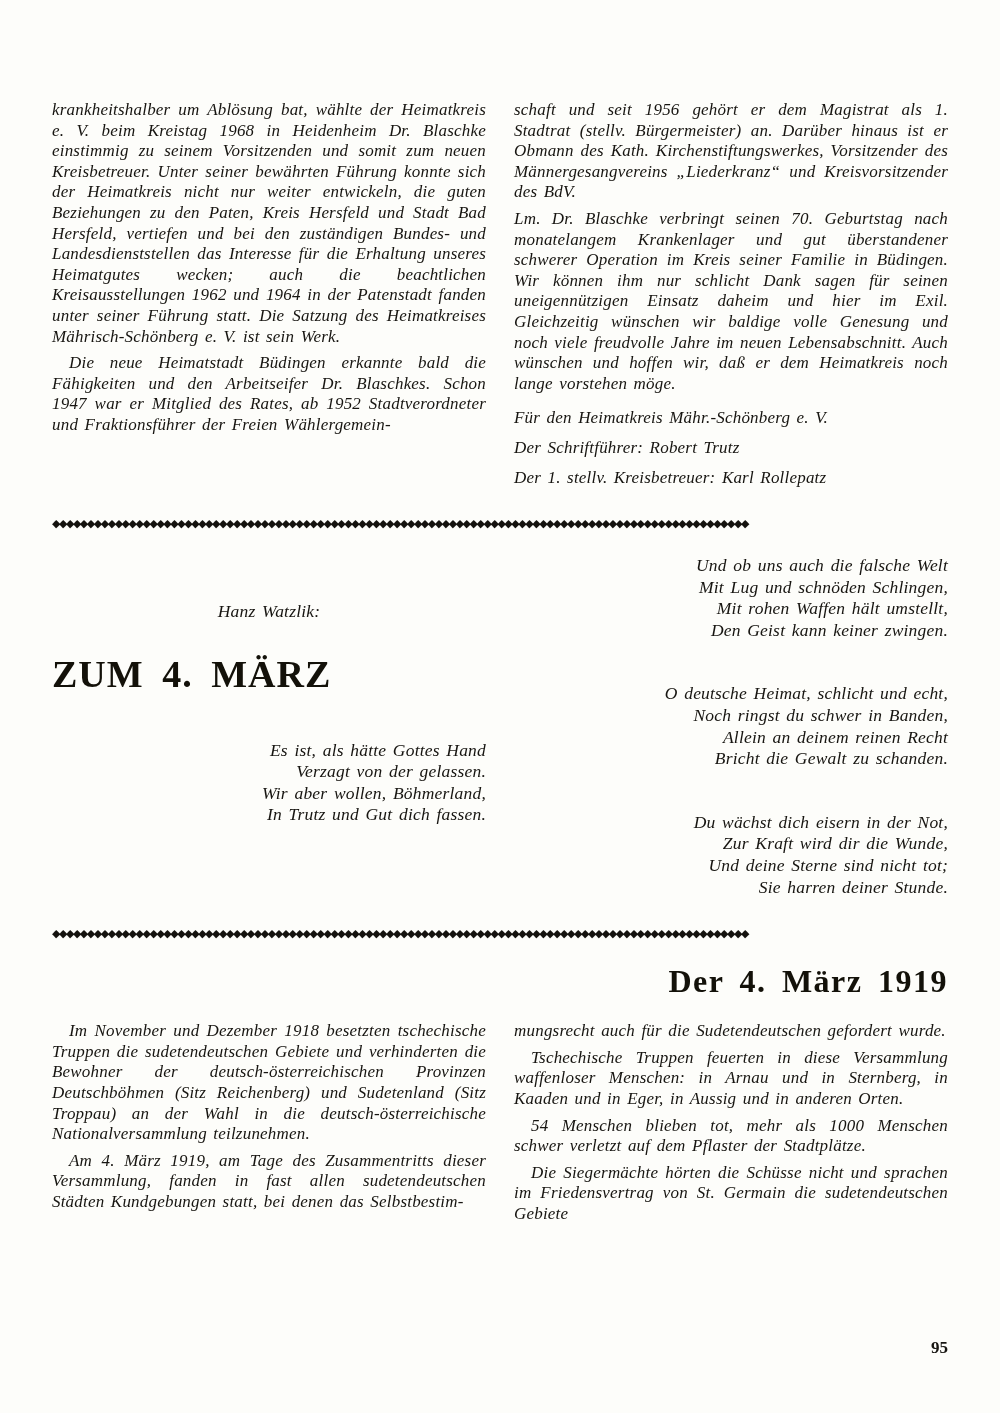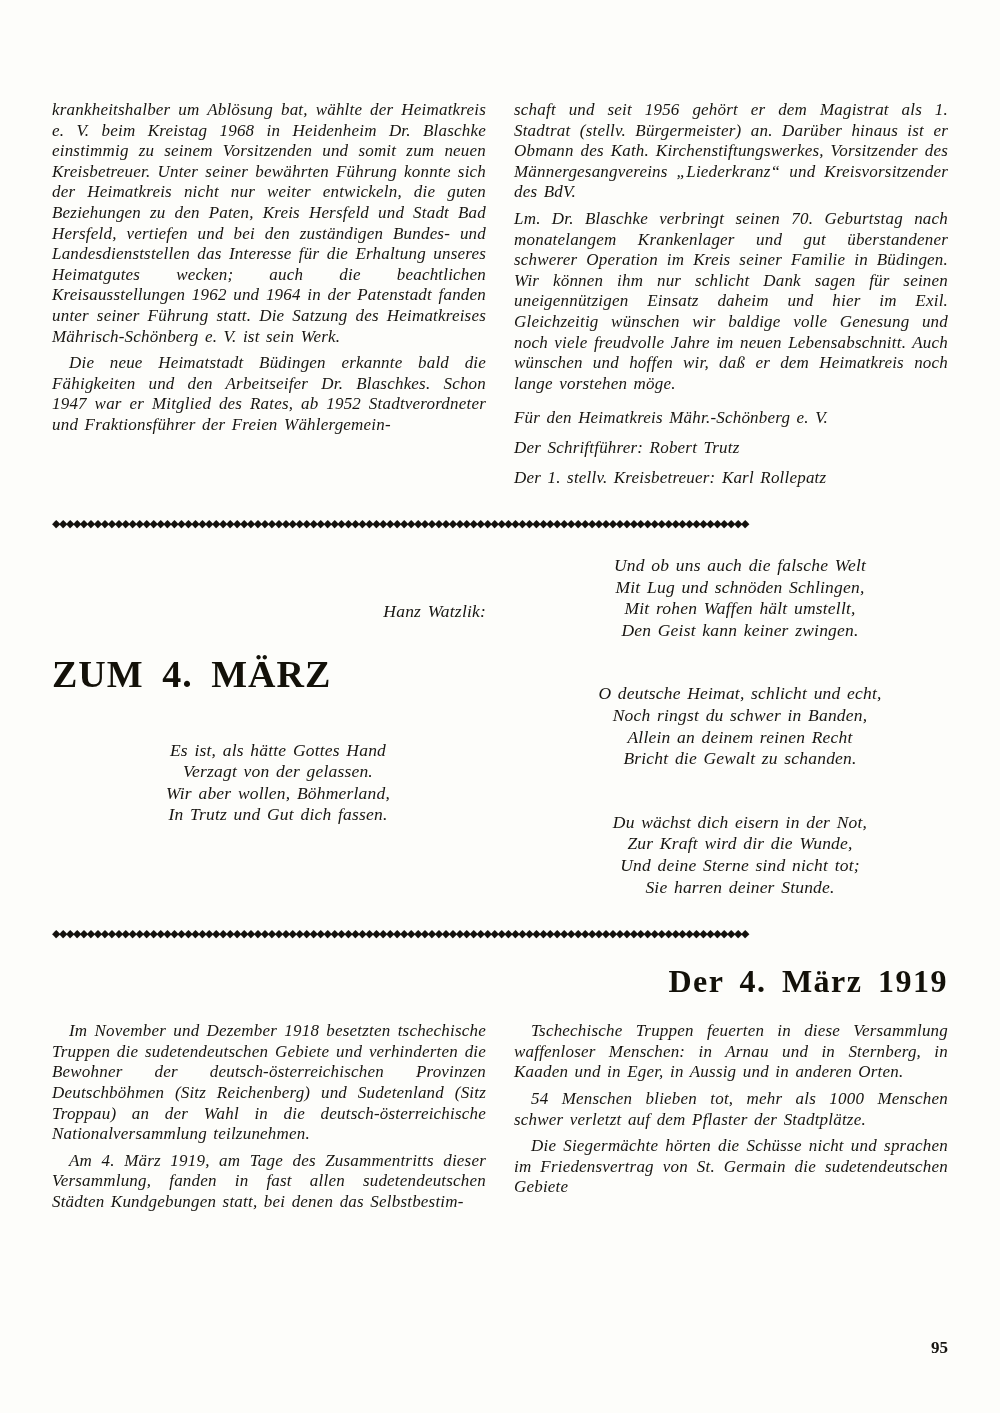--- a/index.html
+++ b/index.html
@@ -42,34 +42,34 @@
     font-size: 11px;
     line-height: 11px;
     letter-spacing: -1.5px;
     color: #14120e;
   }
 
   .poem-section { margin-top: 26px; }
   .poem-author {
     margin-top: 46px;
     font-size: 17.5px;
-    text-align: right;
+    text-align: center;
   }
   .poem-title {
     margin: 32px 0 0 0;
     font-size: 38px;
     line-height: 40px;
     font-weight: bold;
     letter-spacing: 1px;
     word-spacing: 8px;
     color: #131109;
   }
   .stanza {
     white-space: pre-line;
-    text-align: center;
+    text-align: right;
     margin-left: 18px;
     font-size: 17.5px;
     line-height: 21.6px;
     word-spacing: 2px;
   }
   .stanza.left-stanza { margin-top: 46px; }
   .stanza + .stanza { margin-top: 42px; }
 
   .article2-title {
     margin: 24px 0 22px 0;
@@ -139,20 +139,21 @@
   <div class="divider">◆◆◆◆◆◆◆◆◆◆◆◆◆◆◆◆◆◆◆◆◆◆◆◆◆◆◆◆◆◆◆◆◆◆◆◆◆◆◆◆◆◆◆◆◆◆◆◆◆◆◆◆◆◆◆◆◆◆◆◆◆◆◆◆◆◆◆◆◆◆◆◆◆◆◆◆◆◆◆◆◆◆◆◆◆◆◆◆◆◆◆◆◆◆◆◆◆◆◆◆</div>
 
   <h2 class="article2-title">Der 4. März 1919</h2>
 
   <section class="two-col">
     <div class="col">
       <p class="para indent">Im November und Dezember 1918 besetzten tschechische Truppen die sudetendeutschen Gebiete und verhinderten die Bewohner der deutsch-österreichischen Provinzen Deutschböhmen (Sitz Reichenberg) und Sudetenland (Sitz Troppau) an der Wahl in die deutsch-österreichische Nationalversammlung teilzunehmen.</p>
       <p class="para indent">Am 4. März 1919, am Tage des Zusammentritts dieser Versammlung, fanden in fast allen sudetendeutschen Städten Kundgebungen statt, bei denen das Selbstbestim-</p>
     </div>
     <div class="col">
+      <p class="para">mungsrecht auch für die Sudetendeutschen gefordert wurde.</p>
       <p class="para indent">Tschechische Truppen feuerten in diese Versammlung waffenloser Menschen: in Arnau und in Sternberg, in Kaaden und in Eger, in Aussig und in anderen Orten.</p>
       <p class="para indent">54 Menschen blieben tot, mehr als 1000 Menschen schwer verletzt auf dem Pflaster der Stadtplätze.</p>
       <p class="para indent">Die Siegermächte hörten die Schüsse nicht und sprachen im Friedensvertrag von St. Germain die sudetendeutschen Gebiete</p>
     </div>
   </section>
 
 </div>
 
 <div class="page-number">95</div>
 

